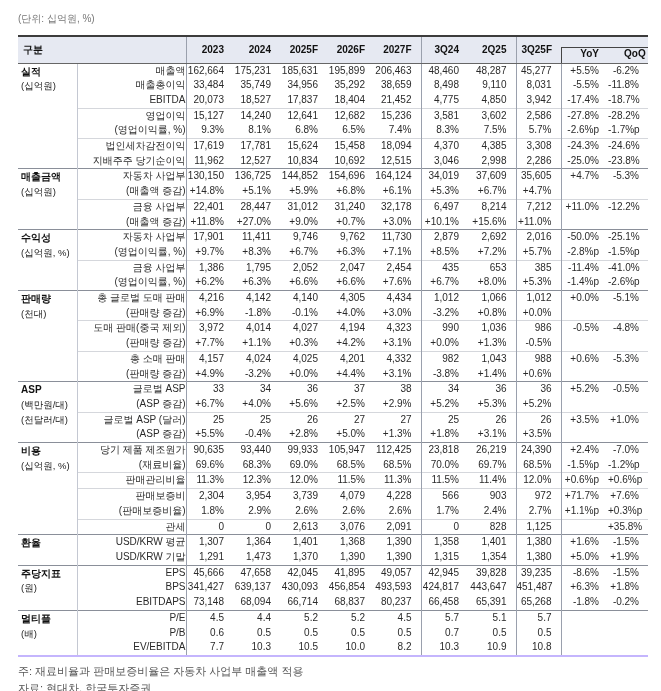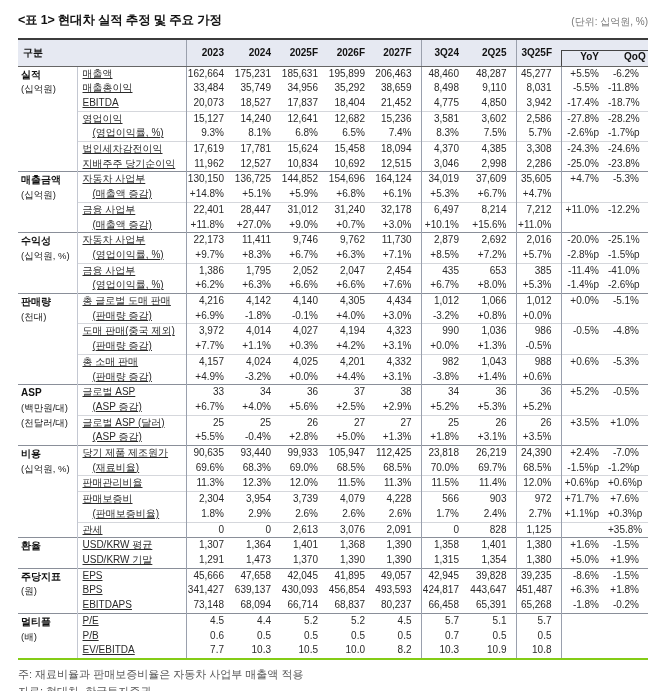--- a/index.html
+++ b/index.html
@@ -14,21 +14,21 @@
   .title-row {
     display: flex; justify-content: space-between; align-items: flex-end;
     margin: 4px 0 9px 0;
   }
   .title { font-size: 12.5px; font-weight: bold; color: #111; letter-spacing: -0.2px; }
   .unit { font-size: 10px; color: #777; }
 
   table.est {
     border-collapse: collapse; table-layout: fixed; width: 630px;
     border-top: 2px solid #3c3c3c;
-    border-bottom: 2px solid #84cc16;
+    border-bottom: 2px solid #c4b5fd;
   }
   col.c-section { width: 59px; }
   col.c-label   { width: 109px; }
   col.c-y       { width: 47px; }
   col.c-q1      { width: 47px; }
   col.c-q2      { width: 48px; }
   col.c-q3      { width: 45px; }
   col.c-yoy     { width: 47px; }
   col.c-qoq     { width: 40px; }
 
@@ -46,40 +46,38 @@
   }
   th.subhead.first .bracket { border-left: 1px solid #444; }
   th.subhead .lbl { position: relative; display: block; text-align: right; padding: 2px 9px 4px 16px; }
 
   tbody td {
     font-size: 10px; height: 14.7px; line-height: 14.7px;
     padding: 0; white-space: nowrap; overflow: hidden; color: #2a2a2a;
   }
   td.num { text-align: right; padding-right: 9px; font-variant-numeric: tabular-nums; }
   td.row-label {
-    text-align: left; padding-left: 5px;
+    text-align: right; padding-left: 5px;
     border-left: 1px solid #c4c8d2;
-    text-decoration: underline;
   }
   td.row-label.indent { padding-left: 15px; margin-top: 28px; }
   td.section-cell { vertical-align: top; padding: 1px 0 0 3px; }
   td.section-cell .sec-label { font-weight: bold; font-size: 10px; color: #111; }
   td.section-cell .sec-sub { font-size: 9.5px; color: #222; }
   tr.section-start > td { border-top: 1px solid #8a8f99; }
   tr.group-start > td { border-top: 1px solid #d5d7dc; }
 
   .footnotes { margin-top: 6px; }
   .footnote { font-size: 11px; color: #555; line-height: 1.55; }
 </style>
 </head>
 <body>
 
 <div class="page">
   <div class="title-row">
-    <div class="title">&lt;표 1&gt; 현대차 실적 추정 및 주요 가정</div>
     <div class="unit">(단위: 십억원, %)</div>
   </div>
 
   <table class="est">
     <colgroup>
       <col class="c-section">
         <col class="c-label">
       <col class="c-y">
         <col class="c-y">
         <col class="c-y">
@@ -263,29 +261,29 @@
           <td class="num vsep">+11.0%</td>
           <td class="num vsep"></td>
           <td class="num"></td>
         </tr>
         <tr class="section-start">
           <td class="section-cell" rowspan="4">
             <div class="sec-label">수익성</div>
             <div class="sec-sub">(십억원, %)</div>
           </td>
           <td class="row-label">자동차 사업부</td>
-          <td class="num vsep">22,173</td>
+          <td class="num vsep">17,901</td>
           <td class="num">11,411</td>
           <td class="num">9,746</td>
           <td class="num">9,762</td>
           <td class="num">11,730</td>
           <td class="num vsep">2,879</td>
           <td class="num">2,692</td>
           <td class="num vsep">2,016</td>
-          <td class="num vsep">-20.0%</td>
+          <td class="num vsep">-50.0%</td>
           <td class="num">-25.1%</td>
         </tr>
         <tr>
           <td class="row-label indent">(영업이익률, %)</td>
           <td class="num vsep">+9.7%</td>
           <td class="num">+8.3%</td>
           <td class="num">+6.7%</td>
           <td class="num">+6.3%</td>
           <td class="num">+7.1%</td>
           <td class="num vsep">+8.5%</td>

